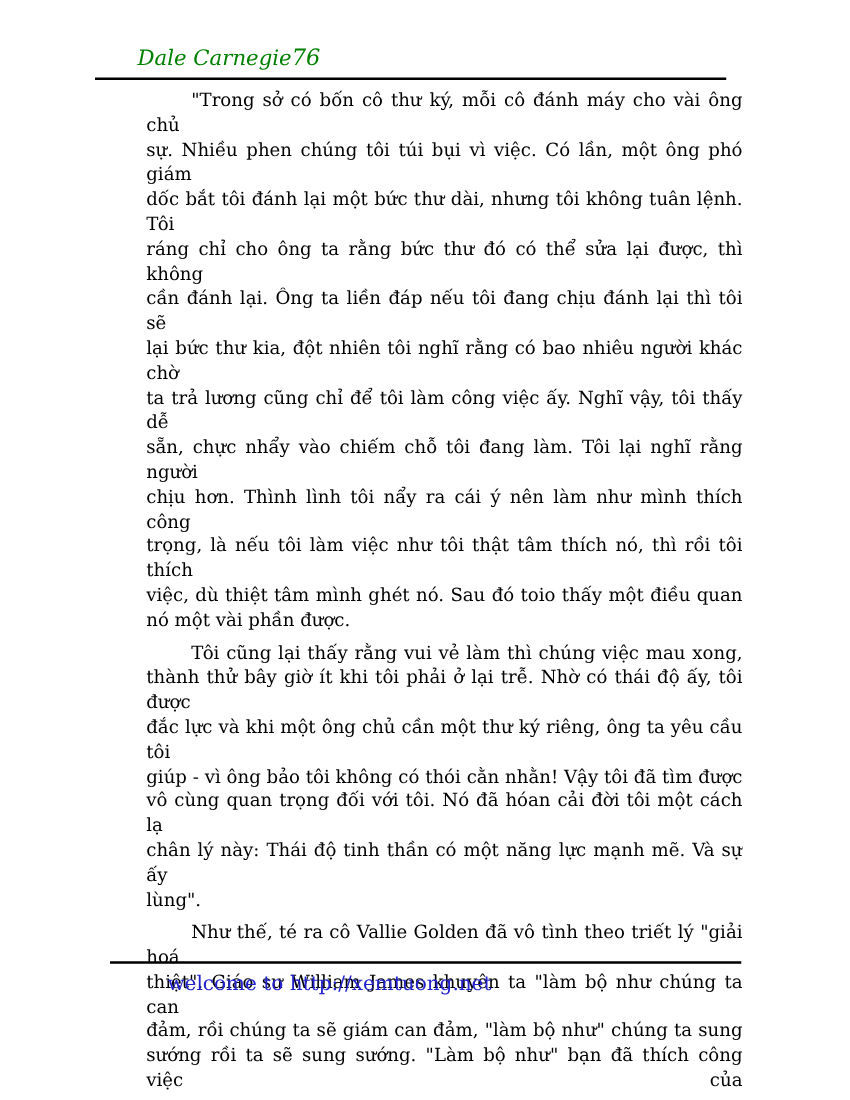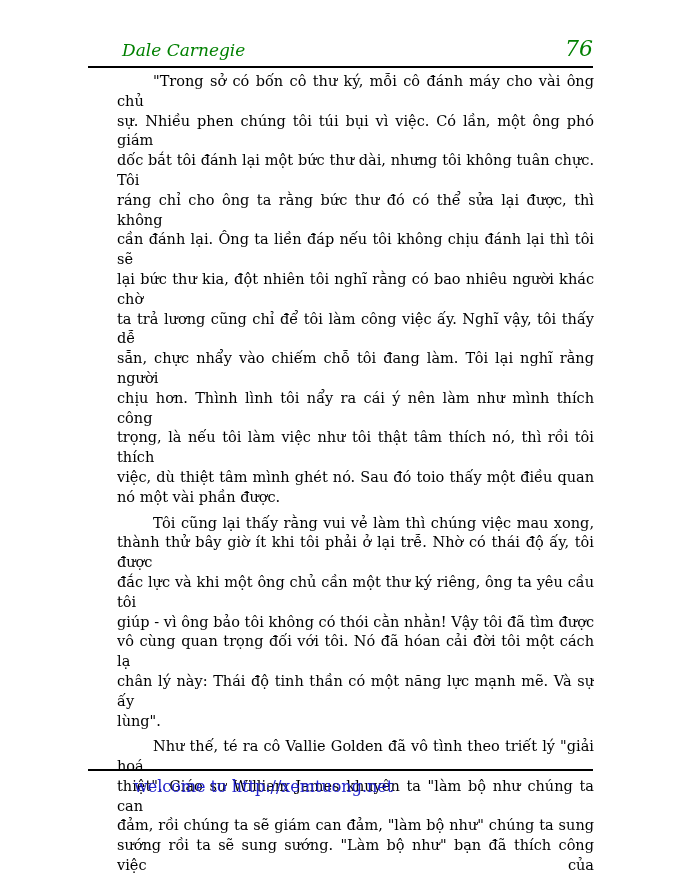--- a/index.html
+++ b/index.html
@@ -12,38 +12,38 @@
     width: 680px;
     height: 880px;
     background: var(--bg, #ffffff);
     font-family: "DejaVu Serif", "Liberation Serif", serif;
     color: var(--text, #000000);
     overflow: hidden;
   }
   
   .page-header {
     position: absolute;
-    left: 88px;
+    left: 76px;
     top: 36px;
     width: 505px;
     border-bottom: 2px solid #000000;
     padding-bottom: 5px;
     display: flex;
-    justify-content: space-between;
+    justify-content: flex-start;
     align-items: baseline;
   }
   .page-header .author {
     margin-left: 34px;
     font-style: italic;
     font-size: 17px;
     color: var(--green, #008000);
   }
   .page-header .pagenum {
     font-style: italic;
-    font-size: 22px;
+    font-size: 18px;
     color: var(--green, #008000);
   }
   
   .page-body {
     position: absolute;
     left: 117px;
     top: 72px;
     width: 477px;
     font-size: 14.5px;
     line-height: 19.8px;
@@ -81,23 +81,23 @@
   <div class="page-header">
     <span class="author">Dale Carnegie</span>
     <span class="pagenum">76</span>
   </div>
 
   <div class="page-body">
 
   <div class="paragraph">
         <div class="line first">"Trong sở có bốn cô thư ký, mỗi cô đánh máy cho vài ông chủ</div>
         <div class="line">sự. Nhiều phen chúng tôi túi bụi vì việc. Có lần, một ông phó giám</div>
-        <div class="line">dốc bắt tôi đánh lại một bức thư dài, nhưng tôi không tuân chực. Tôi</div>
+        <div class="line">dốc bắt tôi đánh lại một bức thư dài, nhưng tôi không tuân lệnh. Tôi</div>
         <div class="line">ráng chỉ cho ông ta rằng bức thư đó có thể sửa lại được, thì không</div>
-        <div class="line">cần đánh lại. Ông ta liền đáp nếu tôi không chịu đánh lại thì tôi sẽ</div>
+        <div class="line">cần đánh lại. Ông ta liền đáp nếu tôi đang chịu đánh lại thì tôi sẽ</div>
         <div class="line">lại bức thư kia, đột nhiên tôi nghĩ rằng có bao nhiêu người khác chờ</div>
         <div class="line">ta trả lương cũng chỉ để tôi làm công việc ấy. Nghĩ vậy, tôi thấy dễ</div>
         <div class="line">sẵn, chực nhẩy vào chiếm chỗ tôi đang làm. Tôi lại nghĩ rằng người</div>
         <div class="line">chịu hơn. Thình lình tôi nẩy ra cái ý nên làm như mình thích công</div>
         <div class="line">trọng, là nếu tôi làm việc như tôi thật tâm thích nó, thì rồi tôi thích</div>
         <div class="line">việc, dù thiệt tâm mình ghét nó. Sau đó toio thấy một điều quan</div>
         <div class="line last">nó một vài phần được.</div>
       </div>
       <div class="paragraph">
         <div class="line first">Tôi cũng lại thấy rằng vui vẻ làm thì chúng việc mau xong,</div>

